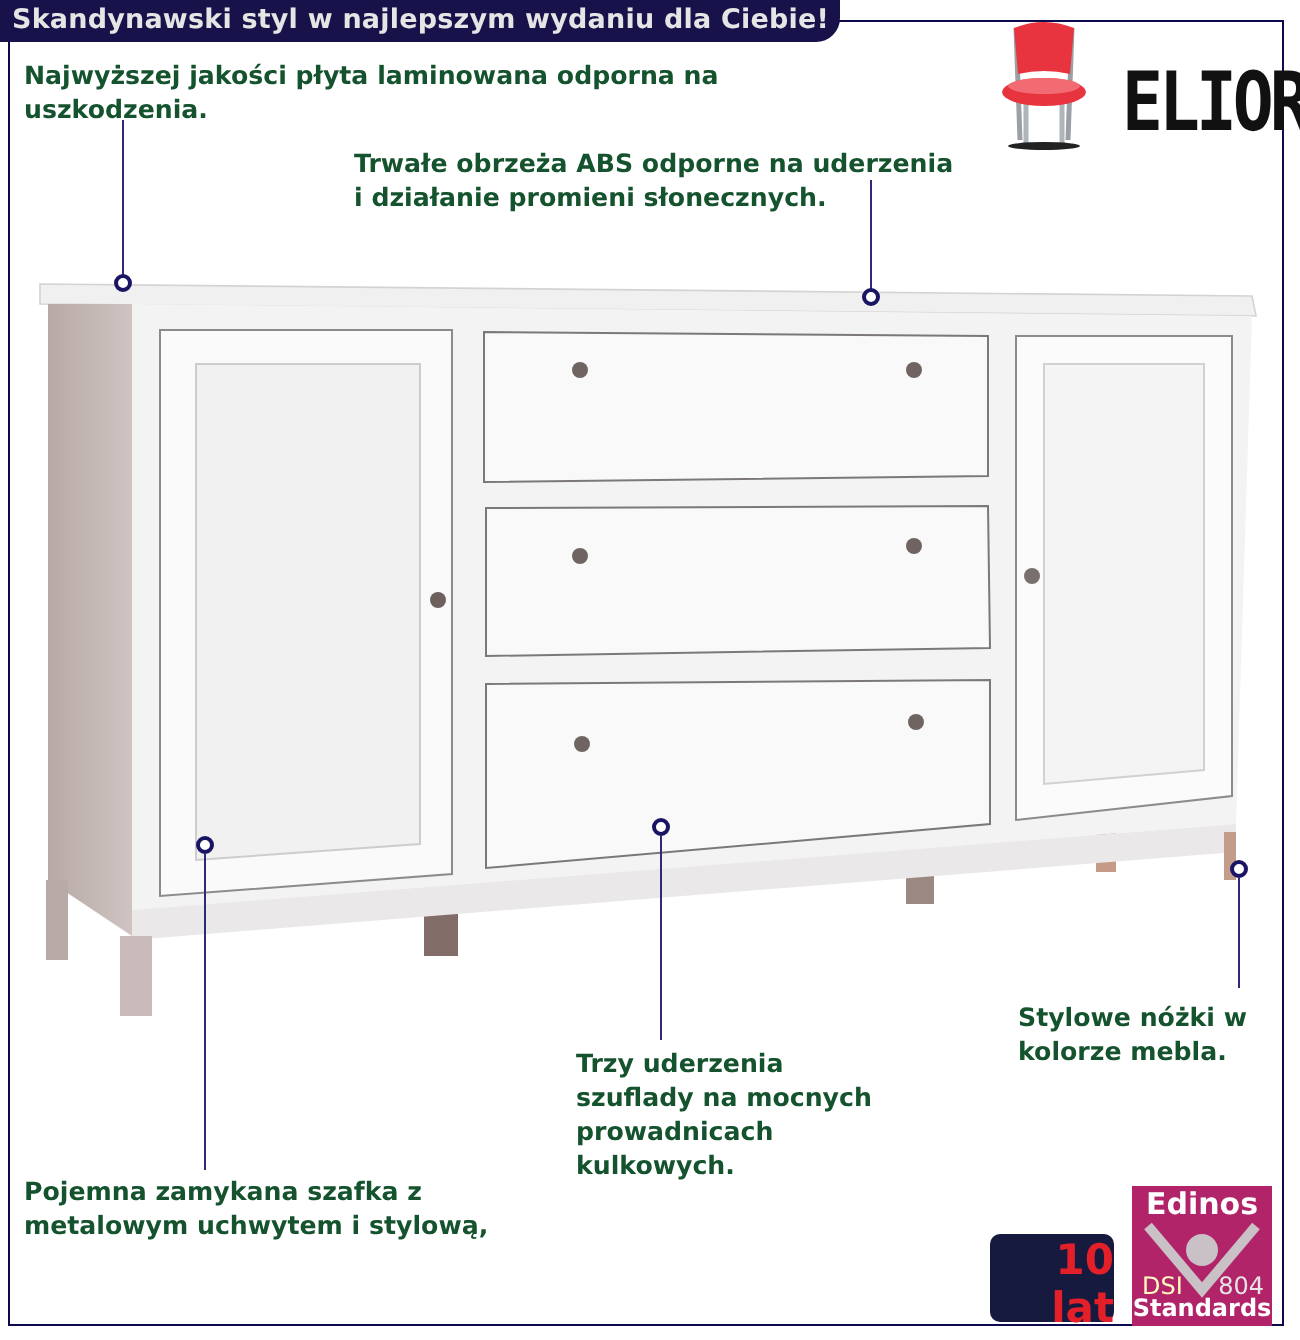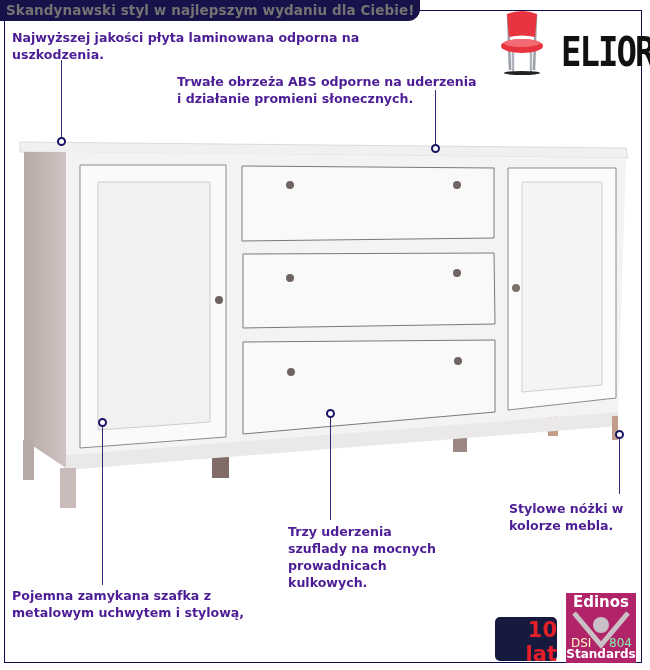--- a/index.html
+++ b/index.html
@@ -1,31 +1,31 @@
 <!DOCTYPE html>
 <html><head>
   <meta charset="utf-8">
   <style>
     html, body { margin:0; padding:0; background:#ffffff; }
     body { width:650px; height:670px; position:relative; overflow:hidden; font-family:"DejaVu Sans", sans-serif; }
     .frame { position:absolute; left:4px; top:10px; width:638px; height:653px; border:1px solid #0d0a4f; box-sizing:border-box; }
-    .banner { position:absolute; left:0; top:0; height:21px; width:420px; background:#18124a; border-bottom-right-radius:12px; color:#737373; font-weight:bold; font-size:13.5px; line-height:20px; padding-left:6px; box-sizing:border-box; letter-spacing:0.1px; }
-    .cap { position:absolute; color:#4c1d95; font-weight:bold; font-size:12.6px; line-height:17px; }
+    .banner { position:absolute; left:0; top:0; height:21px; width:420px; background:#18124a; border-bottom-right-radius:12px; color:#e5e5e5; font-weight:bold; font-size:13.5px; line-height:20px; padding-left:6px; box-sizing:border-box; letter-spacing:0.1px; }
+    .cap { position:absolute; color:#14532d; font-weight:bold; font-size:12.6px; line-height:17px; }
     .line { position:absolute; background:#2f2a78; width:1px; }
     .dot { position:absolute; width:9px; height:9px; border:2px solid #1a1464; border-radius:50%; background:#fff; box-sizing:border-box; }
     .logo-text { position:absolute; left:561px; top:28px; font-family:"DejaVu Sans Mono", monospace; font-weight:bold; font-size:34px; letter-spacing:-2px; color:#111; transform:scaleY(1.2); transform-origin:top left; }
     
     .furn { position:absolute; left:0; top:0; width:650px; height:670px; }
     .badge10 { position:absolute; left:495px; top:617px; width:62px; height:44px; background:#161a3e; border-radius:5px; text-align:right; }
     .badge10 .big { color:#e3202a; font-weight:bold; font-size:21px; line-height:24px; display:block; margin-top:1px; }
     .badge10 .small { color:#fff; font-size:11px; line-height:13px; display:block; }
     .edinos { position:absolute; left:566px; top:593px; width:70px; height:70px; background:#b2246a; text-align:center; color:#fff; overflow:hidden; }
     .edinos .t1 { display:block; font-weight:bold; font-size:15px; line-height:18px; margin-top:0; }
     .edinos .t2 { position:absolute; left:5px; top:43px; font-size:12px; color:#fef9c3; }
-    .edinos .t3 { position:absolute; right:4px; top:43px; font-size:12px; color:#86efac;margin-left:38px; }
+    .edinos .t3 { position:absolute; right:4px; top:43px; font-size:12px; color:#e5e5e5;margin-left:38px; }
     .edinos .t4 { position:absolute; left:0; right:0; bottom:2px; font-weight:bold; font-size:12px; }
   </style>
 </head>
 <body>
 
 <div class="frame"></div>
 
 <div class="banner">
   <span>Skandynawski styl w najlepszym wydaniu dla Ciebie!</span>
 </div>

